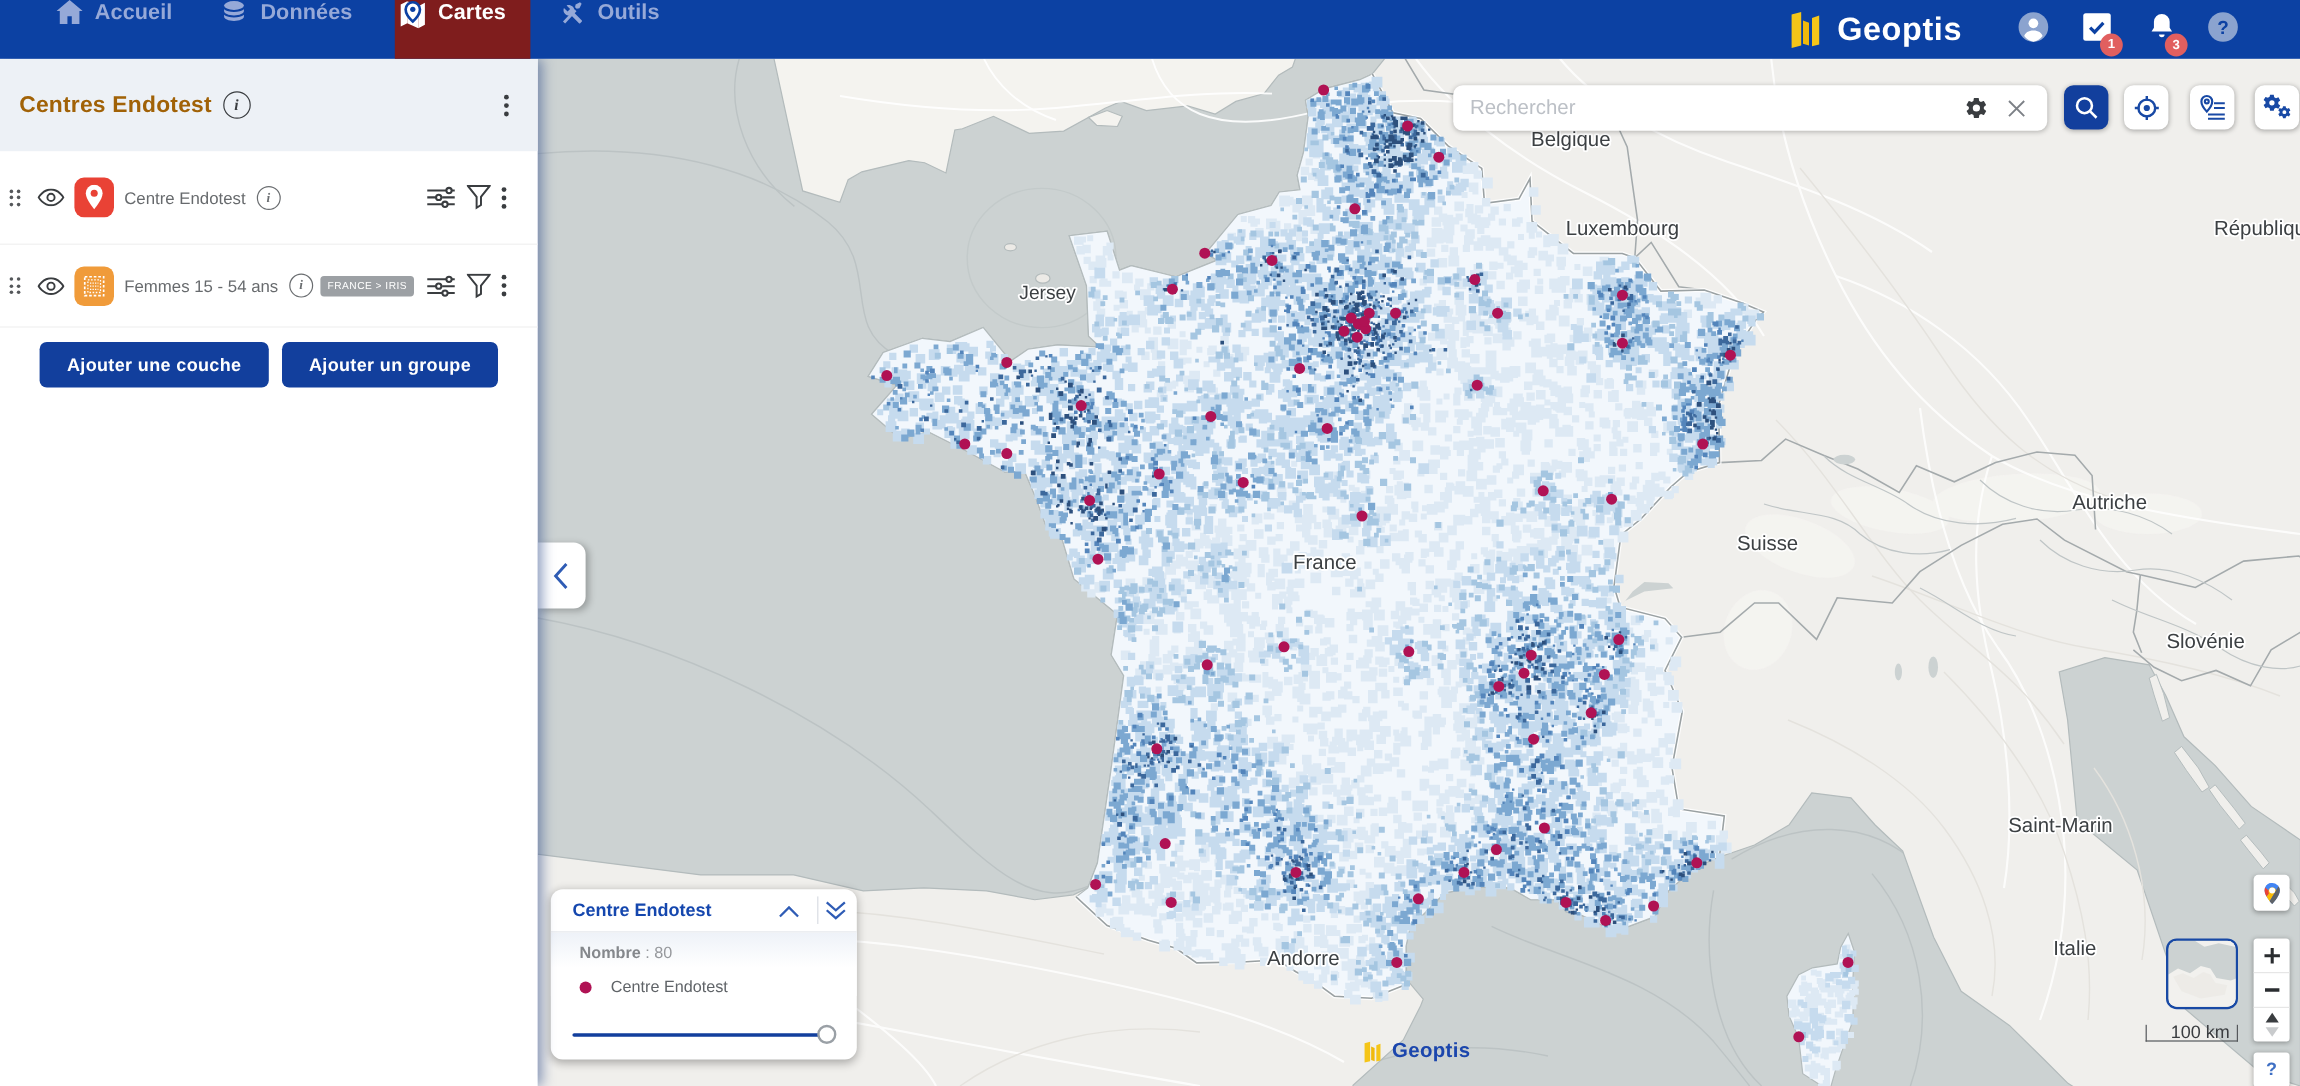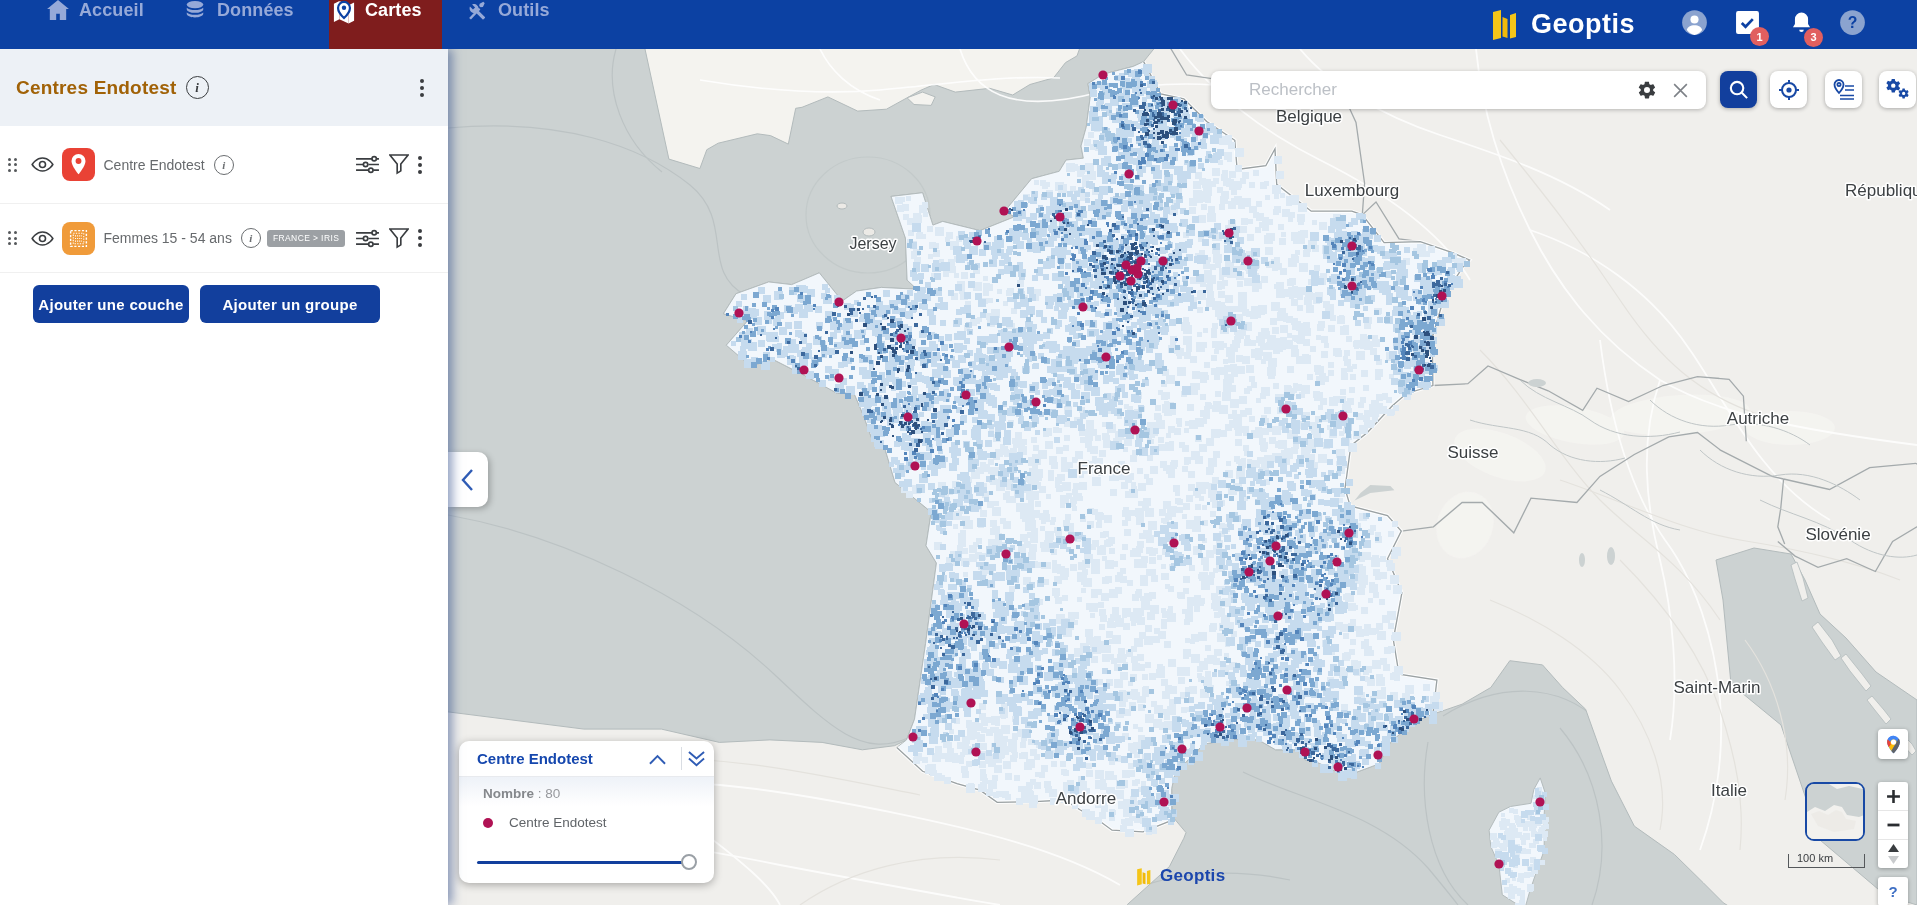--- a/index.html
+++ b/index.html
@@ -22,24 +22,24 @@
 .kebab i{width:4px;height:4px;border-radius:50%;background:#3a3d40;display:block}
 .sb-row{height:78px;display:flex;align-items:center;border-bottom:1px solid #f0f0f0;padding:0 14px 0 8px;position:relative}
 .drag{display:grid;grid-template-columns:3px 3px;gap:2.5px;margin-right:14px}
 .drag i{width:3px;height:3px;border-radius:50%;background:#55585b}
 .rowtext{color:#676a6d;font-size:14px;margin-left:9px}
 .layicon{width:33px;height:33px;border-radius:8px;margin-left:8px;position:relative;flex:none}
 .rowicons{position:absolute;right:26px;display:flex;align-items:center;gap:9px}
 .tag{background:#9ca0a4;color:#fff;font-size:8.5px;font-weight:400;letter-spacing:.4px;padding:3.5px 6px;border-radius:3px;margin-left:6px;white-space:nowrap}
 .btnrow{display:flex;gap:11px;padding:12px 14px 0 33px}
 .bluebtn{background:#123f9d;color:#fff;font-size:15px;font-weight:700;font-family:"Liberation Sans",sans-serif;border:none;border-radius:6px;height:38px;letter-spacing:.3px}
-.bluebtn.b1{width:156px}.bluebtn.b2{width:180px}
+.bluebtn.b1{width:191px}.bluebtn.b2{width:180px}
 .mapwrap{position:absolute;left:448px;top:49px;width:1469px;height:856px;overflow:hidden}
 .searchbar{position:absolute;left:763px;top:22px;width:495px;height:38px;background:#fff;border-radius:8px;box-shadow:0 1px 4px rgba(0,0,0,.25);display:flex;align-items:center;z-index:10}
-.searchbar .ph{color:#bcc0c6;font-size:17px;margin-left:38px;flex:1}
+.searchbar .ph{color:#bcc0c6;font-size:17px;margin-left:14px;flex:1}
 .sqbtn{position:absolute;width:37px;height:37px;background:#fff;border-radius:8px;box-shadow:0 1px 4px rgba(0,0,0,.3);display:flex;align-items:center;justify-content:center;z-index:10}
 .collapse{position:absolute;left:0;top:403px;width:40px;height:55px;background:#fff;border-radius:0 10px 10px 0;box-shadow:2px 2px 6px rgba(0,0,0,.25);display:flex;align-items:center;justify-content:center;z-index:10}
 .legend{position:absolute;left:11px;top:692px;width:255px;height:142px;background:#fff;border-radius:10px;box-shadow:0 2px 8px rgba(0,0,0,.3);z-index:10;overflow:hidden}
 .leg-head{height:36px;display:flex;align-items:center;border-bottom:1px solid #e8eaee;position:relative}
 .leg-title{color:#1547ae;font-size:15px;font-weight:700;margin-left:18px}
 .leg-body{padding:9px 0 0 24px;background:linear-gradient(#eef2f8,#ffffff 55%)}
 .nombre{font-size:13.5px;color:#85888c;font-weight:700}
 .nombre span{font-weight:400;color:#97999d}
 .leg-item{display:flex;align-items:center;gap:16px;margin-top:14px}
 .leg-item i{width:10px;height:10px;border-radius:50%;background:#b01254}
@@ -48,21 +48,21 @@
 .leg-knob{position:absolute;right:-1px;top:-7px;width:16px;height:16px;border-radius:50%;background:#fff;border:2.5px solid #9aa0a6}
 .watermark{position:absolute;left:688px;top:817px;display:flex;align-items:center;gap:5px;z-index:5}
 .watermark b{color:#1b46ad;font-size:17px;font-weight:700;letter-spacing:.3px}
 .minimap{position:absolute;left:1357px;top:733px;width:60px;height:59px;border:2.5px solid #1849a5;border-radius:9px;background:#cbd2d2;overflow:hidden;z-index:6}
 .zoomstack{position:absolute;left:1430px;top:733px;width:30px;height:86px;background:#fff;border-radius:3px;box-shadow:0 1px 4px rgba(0,0,0,.3);z-index:6;display:flex;flex-direction:column}
 .zoomstack div{flex:1;display:flex;align-items:center;justify-content:center;border-bottom:1px solid #e6e6e6}
 .zoomstack div:last-child{border-bottom:none}
 .helpbtn{position:absolute;left:1430px;top:828px;width:30px;height:29px;background:#fff;border-radius:3px;box-shadow:0 1px 4px rgba(0,0,0,.3);display:flex;align-items:center;justify-content:center;color:#3e6fc4;font-weight:700;font-size:15px;z-index:6}
 .pinbtn{position:absolute;left:1430px;top:680px;width:30px;height:30px;background:#fff;border-radius:4px;box-shadow:0 1px 4px rgba(0,0,0,.3);display:flex;align-items:center;justify-content:center;z-index:6}
 .scalebar{position:absolute;left:1340px;top:805px;width:77px;height:14px;border-left:1.5px solid #55585b;border-right:1.5px solid #55585b;border-bottom:1.5px solid #55585b;z-index:5}
-.scalebar span{position:absolute;left:8px;top:-2px;font-size:11px;color:#3a3d40;background:transparent}
+.scalebar span{position:absolute;left:20px;top:-2px;font-size:15px;color:#3a3d40;background:transparent}
 </style>
 </head>
 <body>
 
 <div class="navbar">
   <div class="nav-item" style="left:47px">
     <svg width="22" height="20" viewBox="0 0 24 22" fill="#96a9d8">
         <path d="M12 0L0 10h3v12h7v-7h4v7h7V10h3z"></path>
       </svg>
     Accueil

